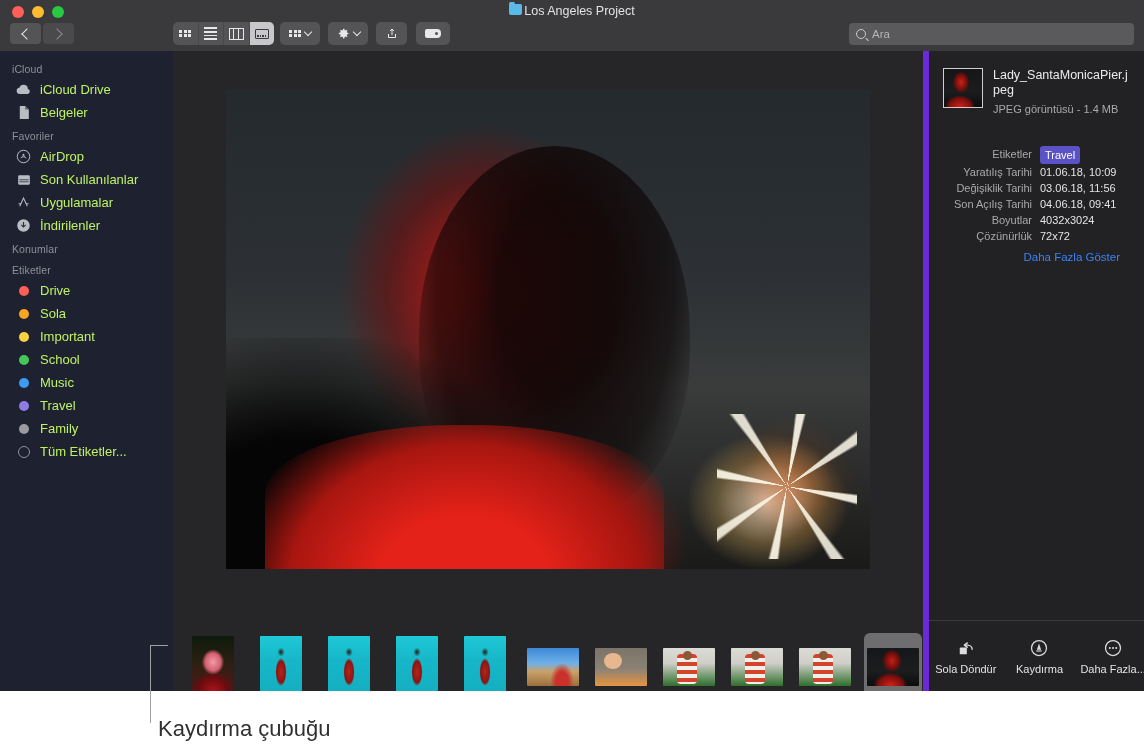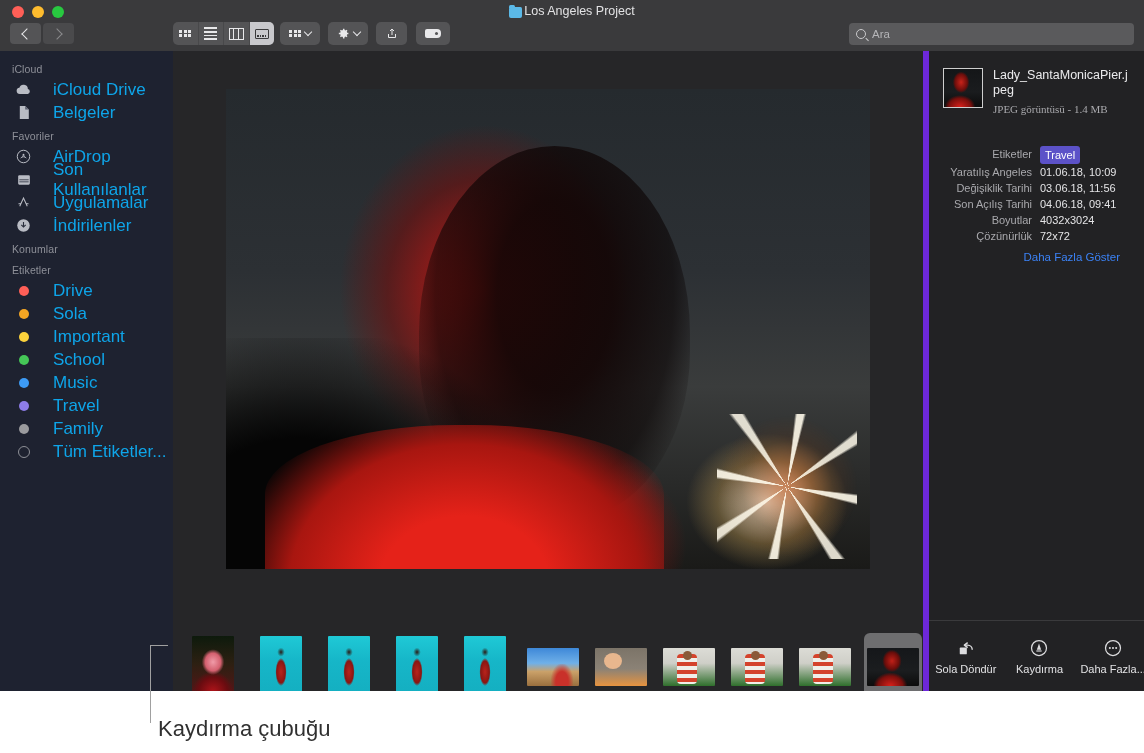--- a/index.html
+++ b/index.html
@@ -34,21 +34,21 @@
     width: 31px; height: 21px; background: #545456; border-radius: 4px;
     display: flex; align-items: center; justify-content: center;
   }
   .navbtn.dim { background: #4a4a4c; }
   .chev { width: 7px; height: 7px; border-left: 1.6px solid #e8e8ea; border-bottom: 1.6px solid #e8e8ea; }
   .chev.left { transform: rotate(45deg); margin-left: 3px;}
   .chev.right { transform: rotate(-135deg); margin-right: 3px; border-color: #8a8a8c;}
 
   .title-wrap {
     position: absolute; left: 0; top: 4px; width: 1144px;
-    display: flex; align-items: flex-end; justify-content: center; gap: 2px;
+    display: flex; align-items: flex-start; justify-content: center; gap: 2px;
     pointer-events: none;
   }
   .folder-ic { width: 13px; height: 11px; background: #5bb9e8; border-radius: 1.5px 1.5px 2px 2px; position: relative; }
   .folder-ic:before { content:""; position:absolute; left:0; top:-2.5px; width:6px; height:3px; background:#5bb9e8; border-radius:1.5px 1.5px 0 0;}
   .title-text { color: #e2e2e4; font-size: 12.5px; }
 
   .tbgroup { position: absolute; top: 22px; display: flex; background: #545456; border-radius: 5px; overflow: hidden; height: 23px; }
   .tbgroup.views { left: 173px; }
   .tb-btn { width: 24.5px; height: 23px; display:flex; align-items:center; justify-content:center; border-right: 1px solid #48484a; }
   .tb-btn:last-child { border-right: none; }
@@ -85,21 +85,21 @@
   .search-gl:after { content:""; position:absolute; right:-3.5px; bottom:-2px; width:4px; height:1.4px; background:#c9c9cb; transform:rotate(45deg); }
   .search-ph { color:#b5b5b8; font-size:11.5px; margin-left:6px; }
 
   
   .sidebar {
     position:absolute; left:0; top:51px; width:173px; height:640px;
     background:#1e2230; padding-top: 6px; box-sizing:border-box;
   }
   .sb-head { color:#8e9098; font-size:10.5px; padding: 6px 0 3px 12px; letter-spacing:0.1px;}
   .sb-item { display:flex; align-items:center; height:23px; padding-left: 16px; gap:9px; }
-  .sb-label { color:#0ea5e9; font-size:17px;margin-left:13px; }
+  .sb-label { color:#bef264; font-size:13px; }
   .sb-ic { width:15px; height:15px; display:flex; align-items:center; justify-content:center; flex:0 0 15px;}
   .dot { width:10px; height:10px; border-radius:50%; }
   .dot.hollow { background:transparent; border:1.5px solid #8d8f96; }
 
   
   .content { position:absolute; left:173px; top:51px; width:750px; height:640px; background:#262628; }
   .preview-wrap { position:absolute; left:0; top:0; width:750px; height:555px; display:flex; align-items:center; justify-content:center; }
   .photo {
     width: 644px; height: 480px; position:relative; overflow:hidden;
     background:
@@ -176,21 +176,21 @@
     background:#222224; border-left:6px solid #6d28d9; box-sizing:border-box;
   }
   .info-head { display:flex; gap:10px; padding:17px 12px 0 14px; }
   .info-thumb { width:40px; height:40px; flex:0 0 40px; border:1px solid #cfcfcf; box-sizing:border-box;
     background:
       radial-gradient(ellipse 10px 13px at 45% 35%, #c8231a 0%, #6d0e0b 62%, rgba(0,0,0,0) 82%),
       radial-gradient(ellipse 18px 14px at 42% 100%, #d8201a 0%, #790f0c 62%, rgba(0,0,0,0) 85%),
       linear-gradient(to bottom, #141618 0%, #1a1c1e 60%, #0b0b0b 100%); }
   .info-titles { flex:1; min-width:0; }
   .info-name { color:#ebebed; font-size:12.5px; line-height:15px; word-break:break-all; }
-  .info-kind { color:#a9a9ad; font-size:11px; margin-top:5px;font-family:Liberation Serif, serif; }
+  .info-kind { color:#a9a9ad; font-size:11px; margin-top:5px; }
 
   .meta { margin-top: 31px; padding-right: 12px; }
   .meta-row { display:flex; justify-content:flex-start; font-size:11px; line-height:16px; }
   .meta-key { width:103px; text-align:right; color:#a9a9ad; padding-right:8px; flex:0 0 103px; }
   .meta-val { color:#e4e4e6; }
   .tagpill { background:#5c52c8; color:#ffffff; font-size:11px; border-radius:3px; padding:1px 5px; }
   .showmore { text-align:right; color:#3b82f6; font-size:11.5px; margin-top:7px; padding-right:12px; }
 
   .info-actions {
     position:absolute; left:0; bottom:0; width:221px; height:70px;
@@ -488,21 +488,21 @@
           <div class="info-kind">JPEG görüntüsü  -  1.4 MB</div>
         </div>
       </div>
 
       <div class="meta">
         <div class="meta-row">
           <span class="meta-key">Etiketler</span>
           <span class="tagpill">Travel</span>
         </div>
         <div class="meta-row">
-          <span class="meta-key">Yaratılış Angeles</span>
+          <span class="meta-key">Yaratılış Tarihi</span>
           <span class="meta-val">01.06.18, 10:09</span>
         </div>
         <div class="meta-row">
           <span class="meta-key">Değişiklik Tarihi</span>
           <span class="meta-val">03.06.18, 11:56</span>
         </div>
         <div class="meta-row">
           <span class="meta-key">Son Açılış Tarihi</span>
           <span class="meta-val">04.06.18, 09:41</span>
         </div>

